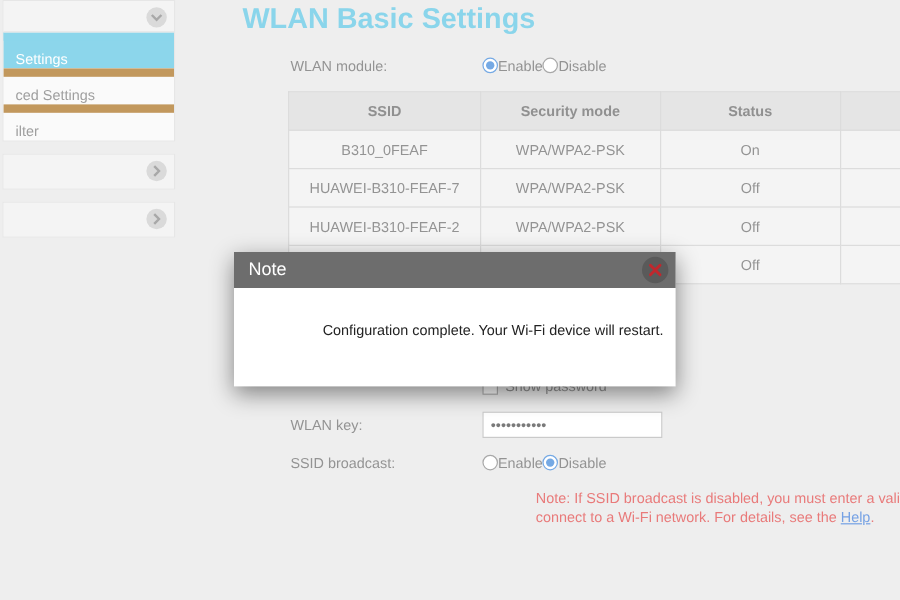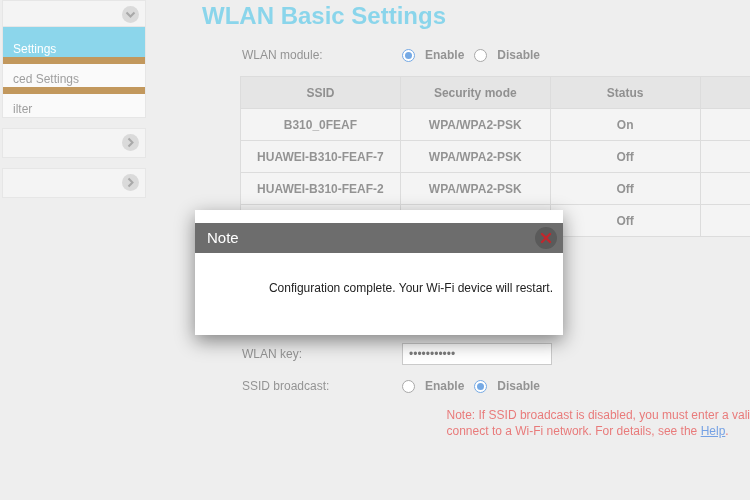--- a/index.html
+++ b/index.html
@@ -17,51 +17,51 @@
   .side-item.active { background: #4fc1e0; color: #fff; border-top-color:#4fc1e0;}
   .group1 { margin-top: 0; }
   .group1 .side-head { height: 26px; }
 
   
   .main { position: absolute; left: 148px; top: 0; width: 602px; height: 500px; background: #e5e5e5; padding: 0 0 0 14px; }
   .page-title { color: #4cbfe0; font-size: 24px; font-weight: bold; padding: 2px 0 14px 40px; }
   .form-area { padding-left: 80px; }
   .row { display: flex; align-items: center; font-size: 12px; color: #5a5a5a; margin-bottom: 10px; min-height: 22px; }
   .row .lbl { width: 160px; color: #5a5a5a; }
-  .radio-stack { display: flex; gap: 10px; align-items: flex-end; font-weight: bold; }
+  .radio-stack { display: flex; gap: 0; align-items: flex-start; }
   .radio { width: 13px; height: 13px; border: 1px solid #7a7a7a; border-radius: 50%; display: inline-flex; align-items: center; justify-content: center; background: #fff; }
   .radio.checked { border-color: #2b7bd6; }
   .radio .dot { width: 7px; height: 7px; border-radius: 50%; background: #2b7bd6; display: none; }
   .radio.checked .dot { display: block; }
   .rlabel { font-size: 12px; color: #5a5a5a; }
 
   
   table.ssid { border-collapse: collapse; width: 520px; margin-left: -2px; margin-top: 2px; }
   table.ssid th, table.ssid td { border: 1px solid #c9c9c9; font-size: 12px; text-align: center; height: 32px; color: #5a5a5a; }
   table.ssid th { background: #d7d7d7; font-weight: bold; color: #555; }
-  table.ssid td { background: #efefef; font-weight: bold; }
+  table.ssid td { background: #efefef; }
   table.ssid th.c1, table.ssid td.c1 { width: 160px; }
   table.ssid th.c2, table.ssid td.c2 { width: 150px; }
   table.ssid th.c3, table.ssid td.c3 { width: 150px; }
   table.ssid th.c4, table.ssid td.c4 { width: 60px; border-right: none;}
   table.ssid tr td.c4 { border-right: none; }
 
   .text-input { width: 150px; height: 22px; border: 1px solid #aeaeae; background: #fff; font-size: 12px; padding: 0 6px; color: #333; }
   .select-box { display: inline-flex; align-items: center; justify-content: space-between; width: 150px; height: 22px; border: 1px solid #aeaeae; background: #fff; font-size: 12px; padding: 0 4px 0 6px; color: #333; }
   .select-caret svg { width: 12px; height: 12px; display: block; }
   .checkbox { width: 13px; height: 13px; border: 1px solid #8a8a8a; background: #fff; display: inline-block; vertical-align: middle; }
   .note-text { font-size: 12px; color: #d33; line-height: 1.35; max-width: 320px; }
   .note-text a { color: #2b6fd6; text-decoration: underline; cursor: pointer; }
 
   
   .veil { position: absolute; inset: 0; background: rgba(255,255,255,0.35); pointer-events: none; }
 
   
   .modal { position: absolute; left: 195px; top: 210px; width: 368px; background: #fff; box-shadow: 0 6px 18px rgba(0,0,0,0.45); }
-  .modal-head { background: #6d6d6d; color: #fff; font-size: 15px; height: 30px; line-height: 30px; padding-left: 12px; position: relative; margin-top: 13px; }
+  .modal-head { background: #6d6d6d; color: #fff; font-size: 15px; height: 30px; line-height: 30px; padding-left: 12px; position: relative; }
   .modal-close { position: absolute; right: 6px; top: 4px; width: 22px; height: 22px; border-radius: 50%; background: #5a5a5a; display: flex; align-items: center; justify-content: center; cursor: pointer; }
   .modal-close svg { width: 14px; height: 14px; display: block; }
   .modal-body { padding: 28px 10px 40px 10px; text-align: right; font-size: 12px; color: #222; }
 </style>
 </head>
 <body>
 
 <div class="root">
 
   <div class="sidebar">

